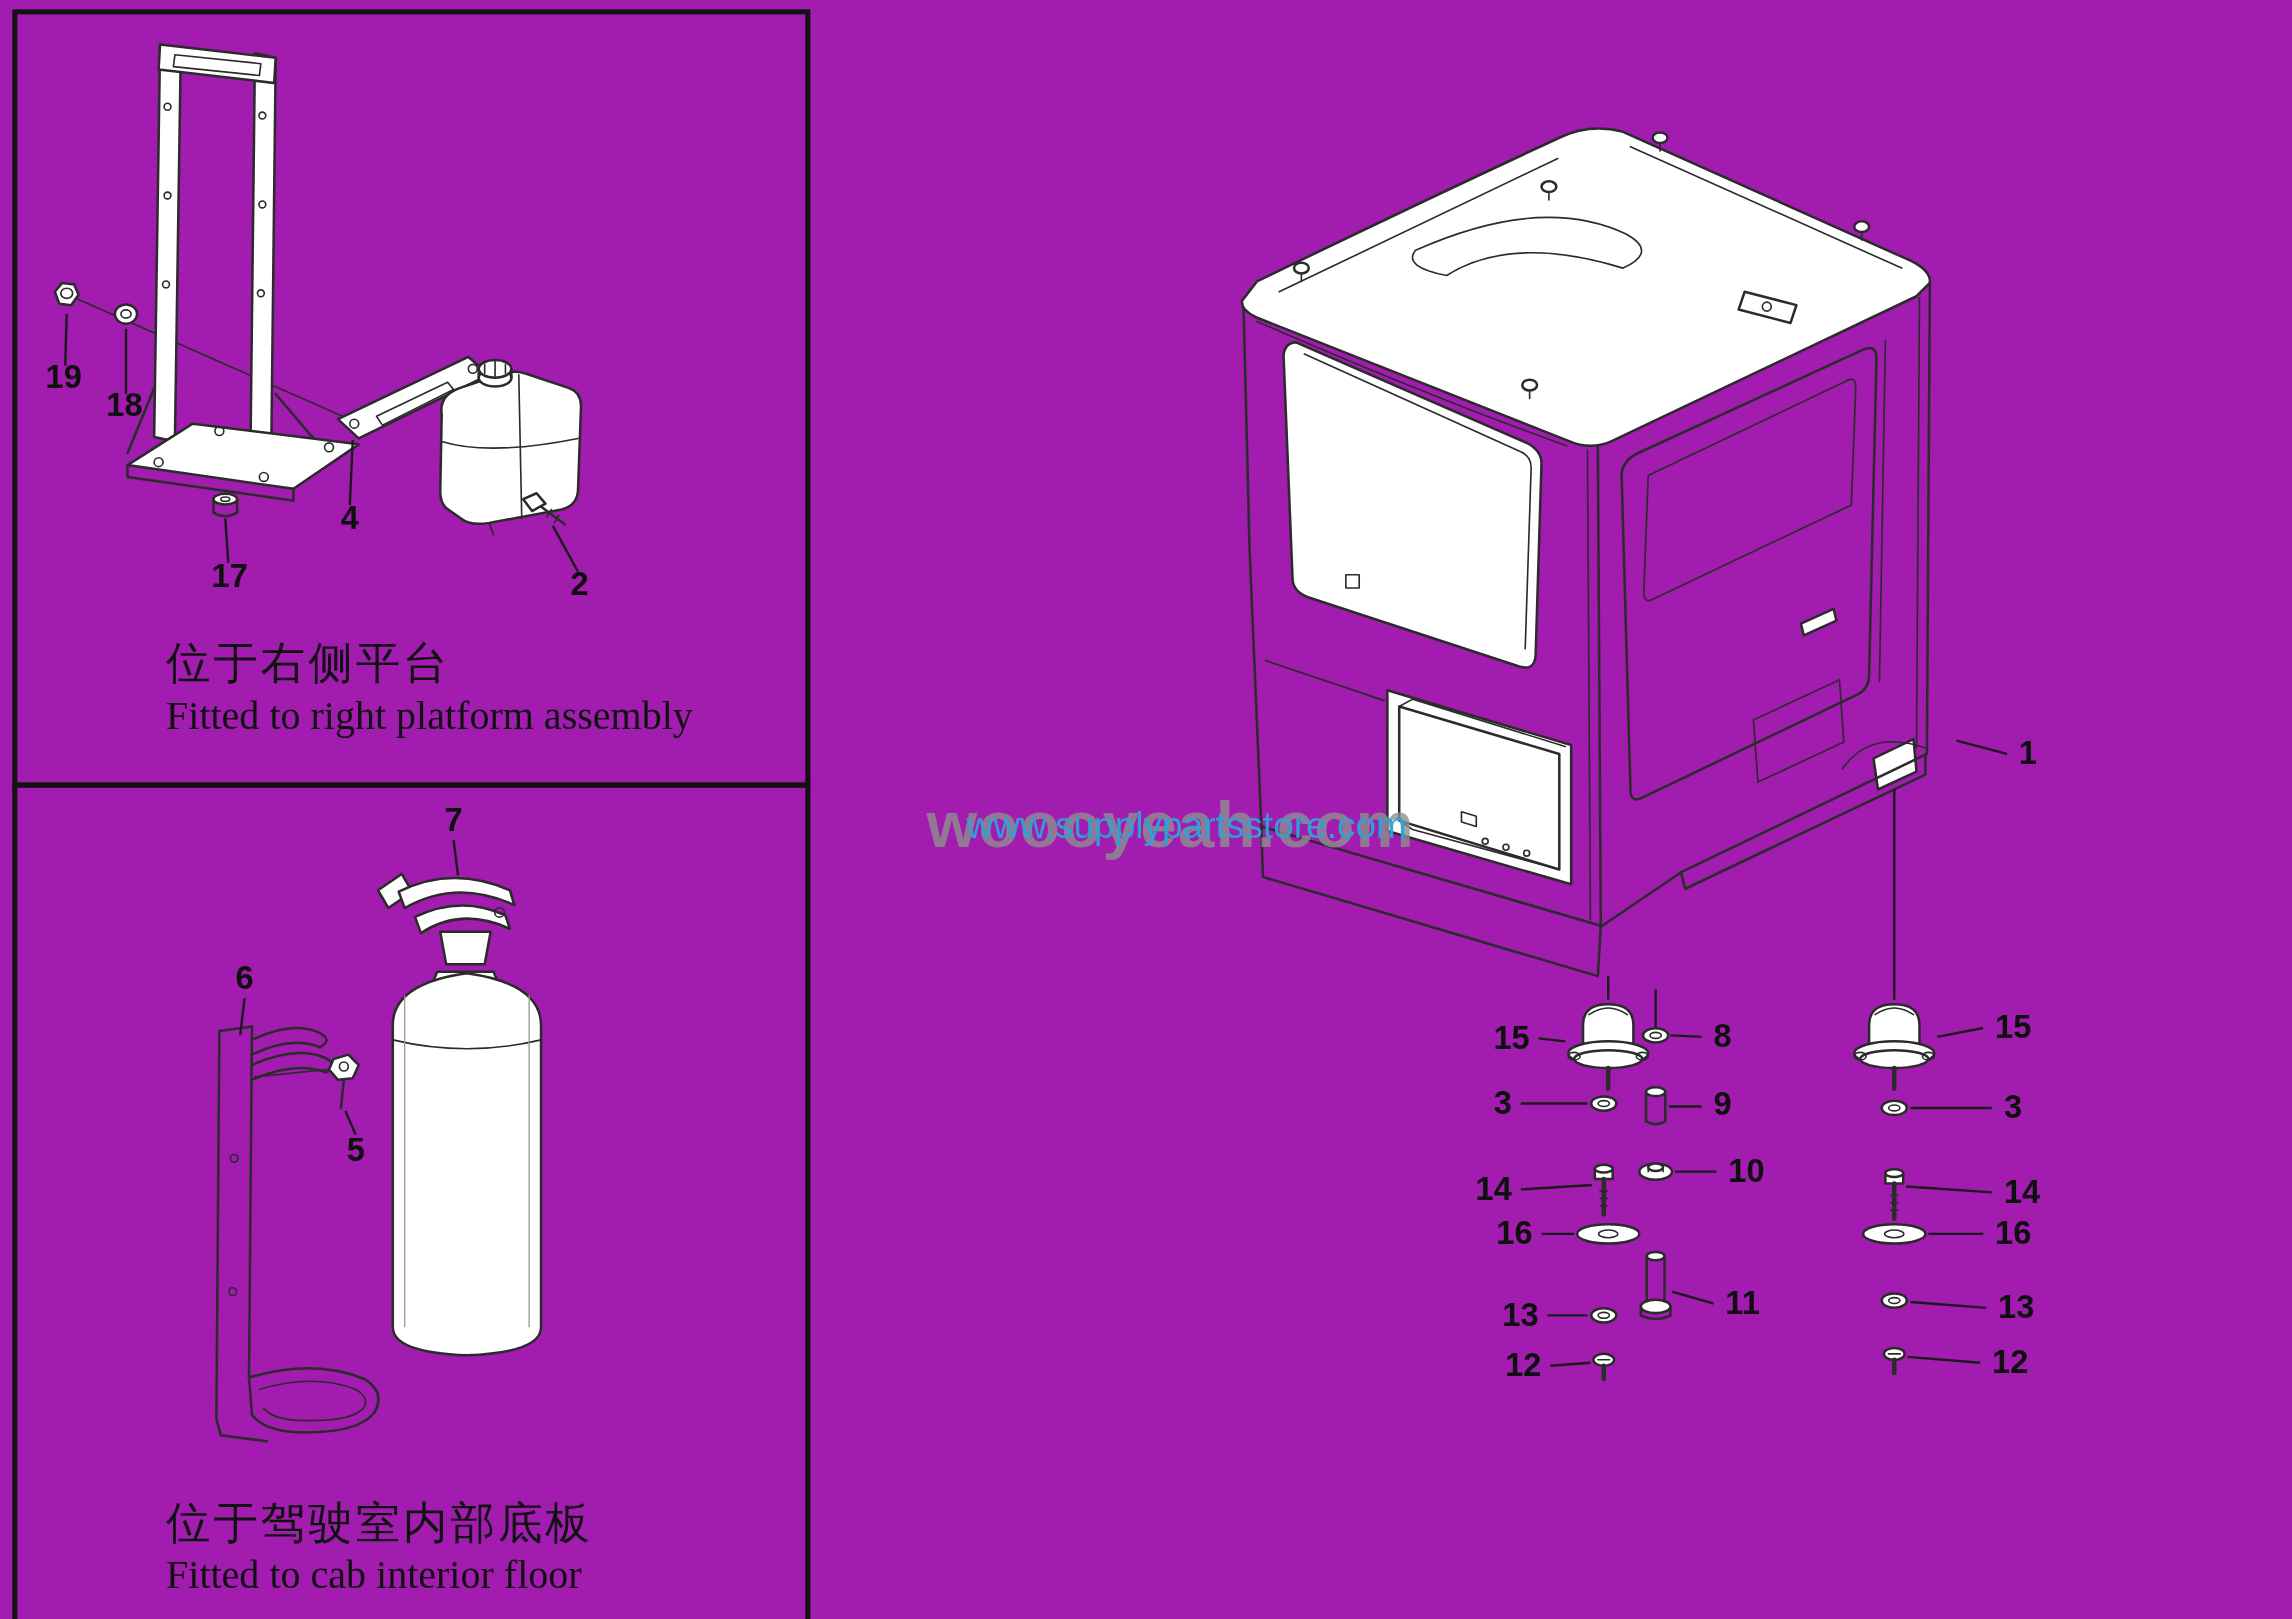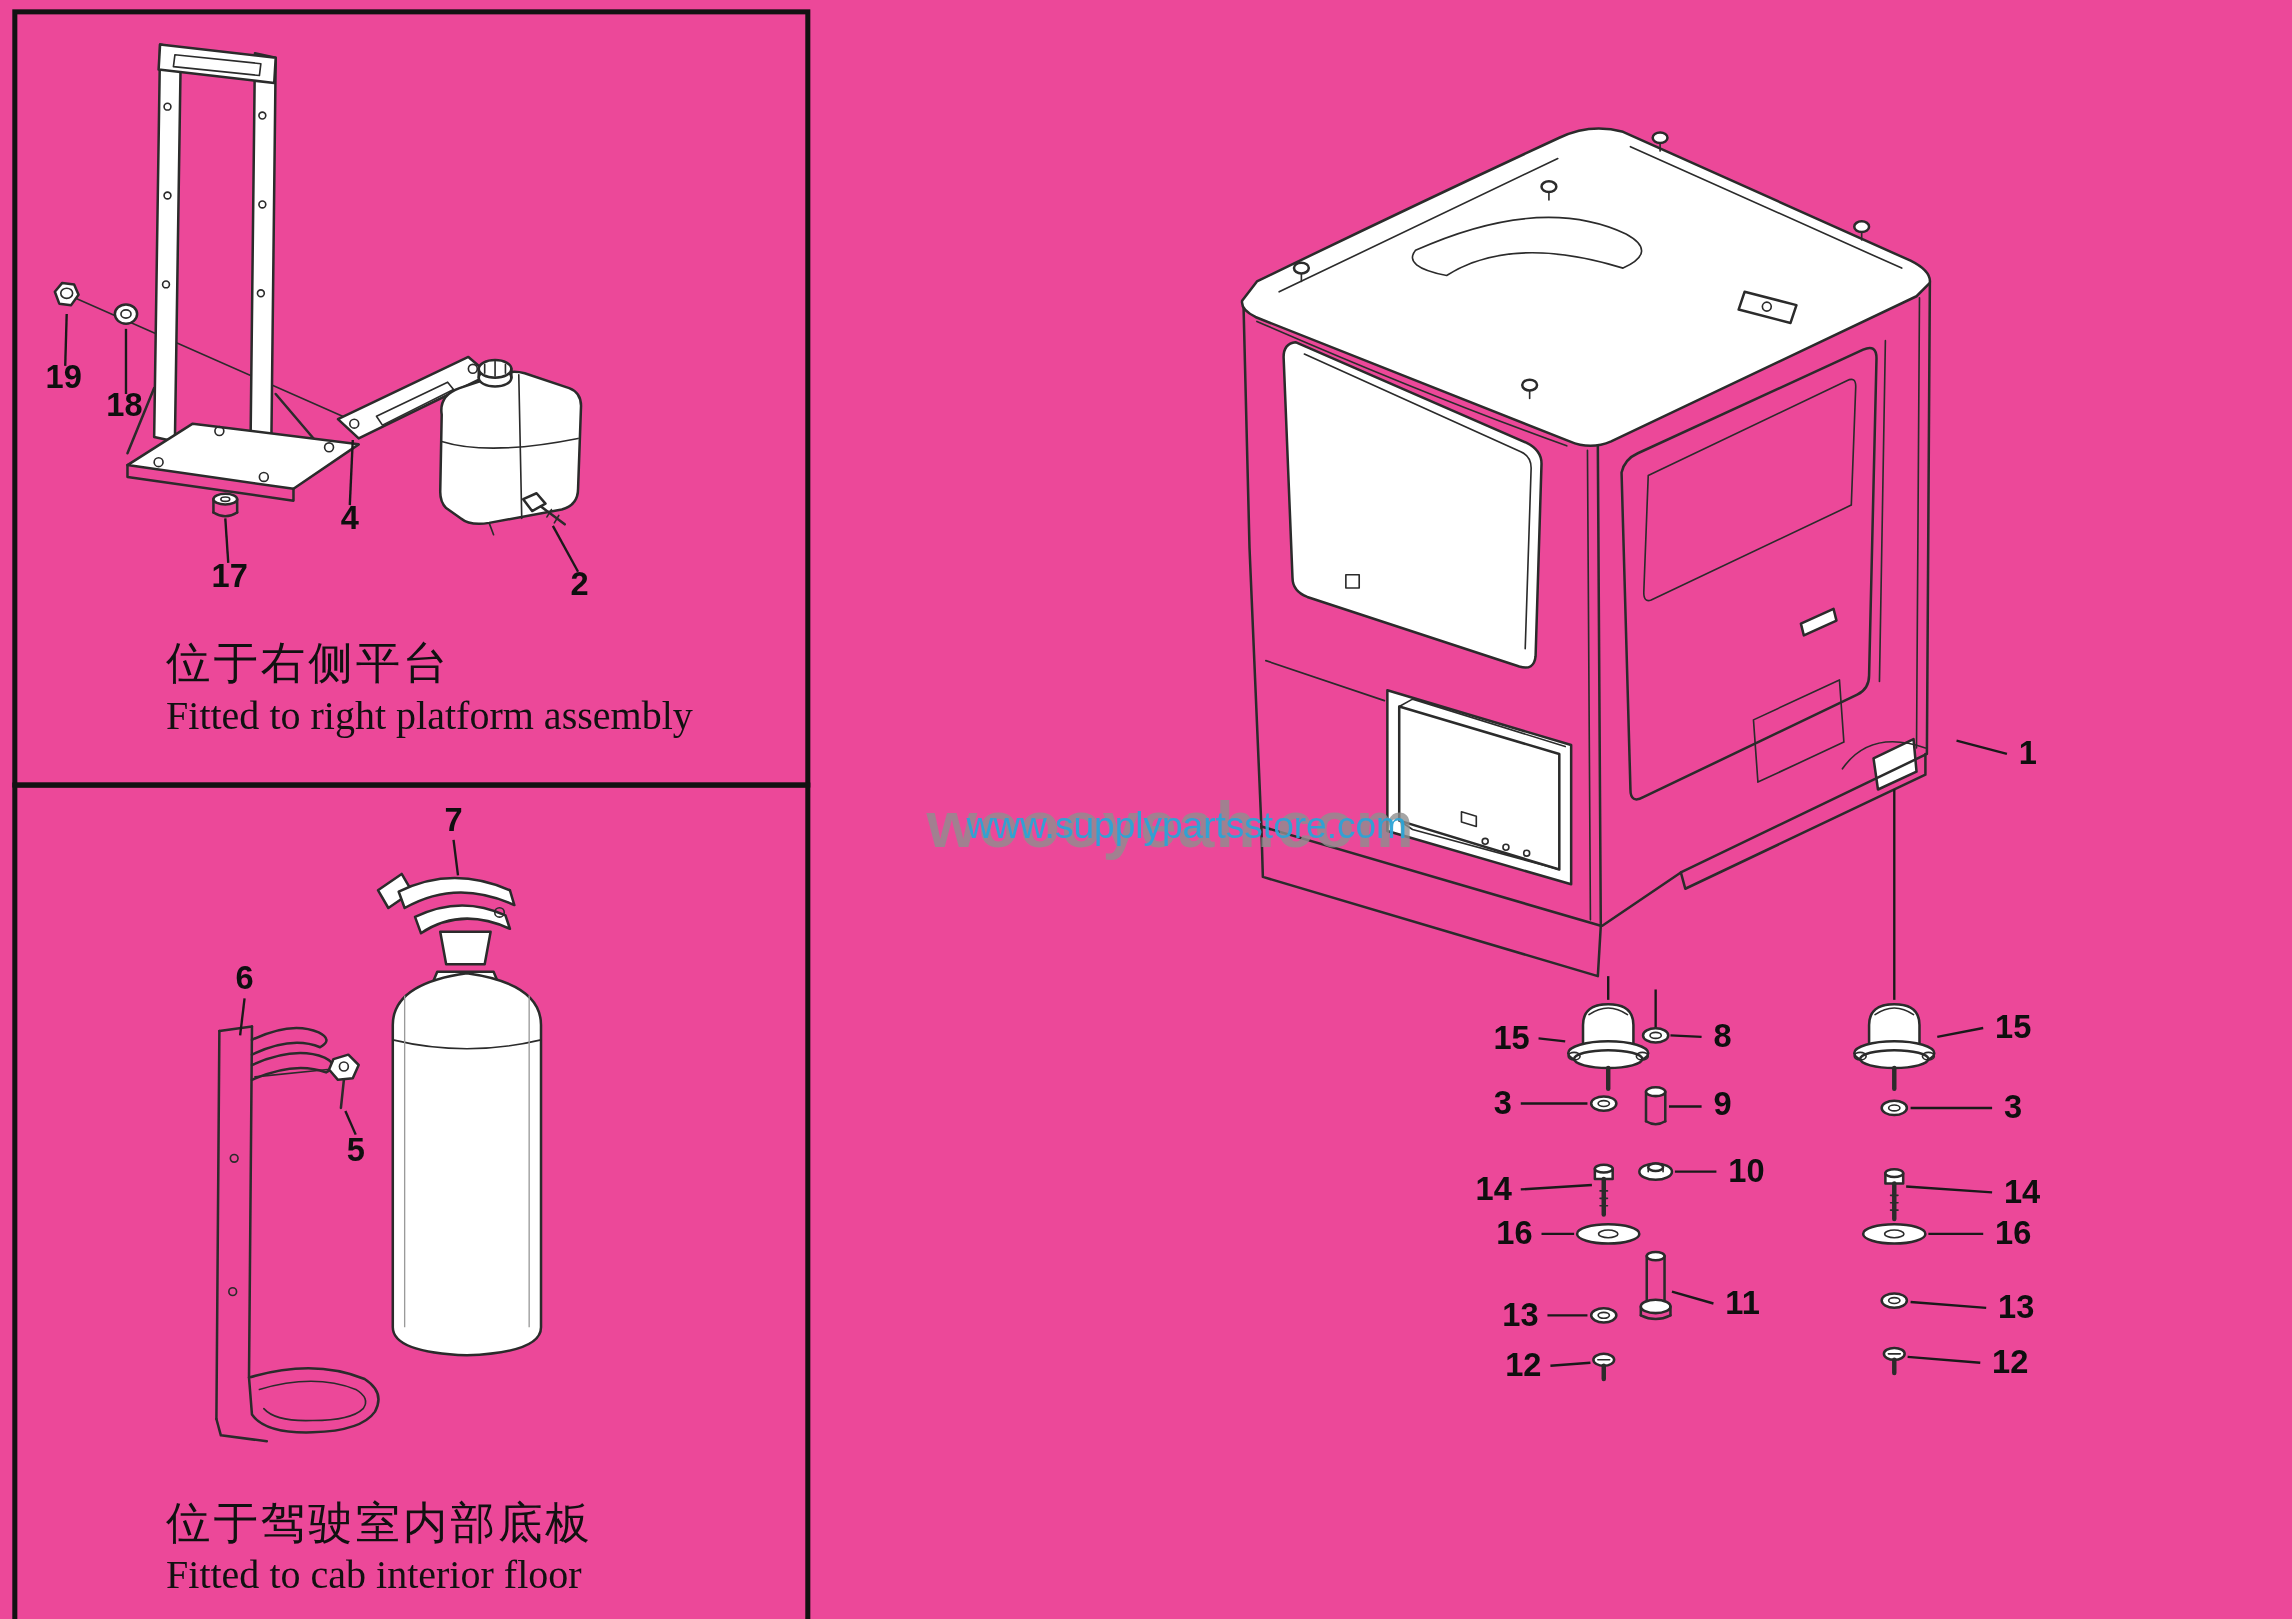--- a/index.html
+++ b/index.html
@@ -1,16 +1,16 @@
 <!DOCTYPE html>
 <html style="font-size:14.3px"><head>
 <meta charset="utf-8">
 <style>
   html,body{margin:0;padding:0;background:#ffffff;}
-  .stage{position:relative;width:2293px;height:1619px;background:#ec4899;overflow:hidden;}
+  .stage{position:relative;width:2293px;height:1619px;background:#a21caf;overflow:hidden;}
   svg{display:block;}
   .box{fill:none;stroke:#121212;stroke-width:3.4;}
   .ln{fill:none;stroke:#2b2b2b;stroke-width:1.7;stroke-linecap:round;stroke-linejoin:round;}
   .ln2{fill:none;stroke:#2b2b2b;stroke-width:1.1;stroke-linecap:round;stroke-linejoin:round;}
   .part{fill:#ffffff;stroke:#2b2b2b;stroke-width:1.7;stroke-linecap:round;stroke-linejoin:round;}
   .shade{fill:none;stroke:#9a9a9a;stroke-width:0.9;}
   .leader{fill:none;stroke:#1a1a1a;stroke-width:1.6;}
   .stud{stroke-width:3px;}
   .lbl{font:bold 22px "Liberation Sans",sans-serif;fill:#0f0f0f;}
   .cap-cn{font:30px "Liberation Serif",serif;fill:#111;letter-spacing:2px;}

